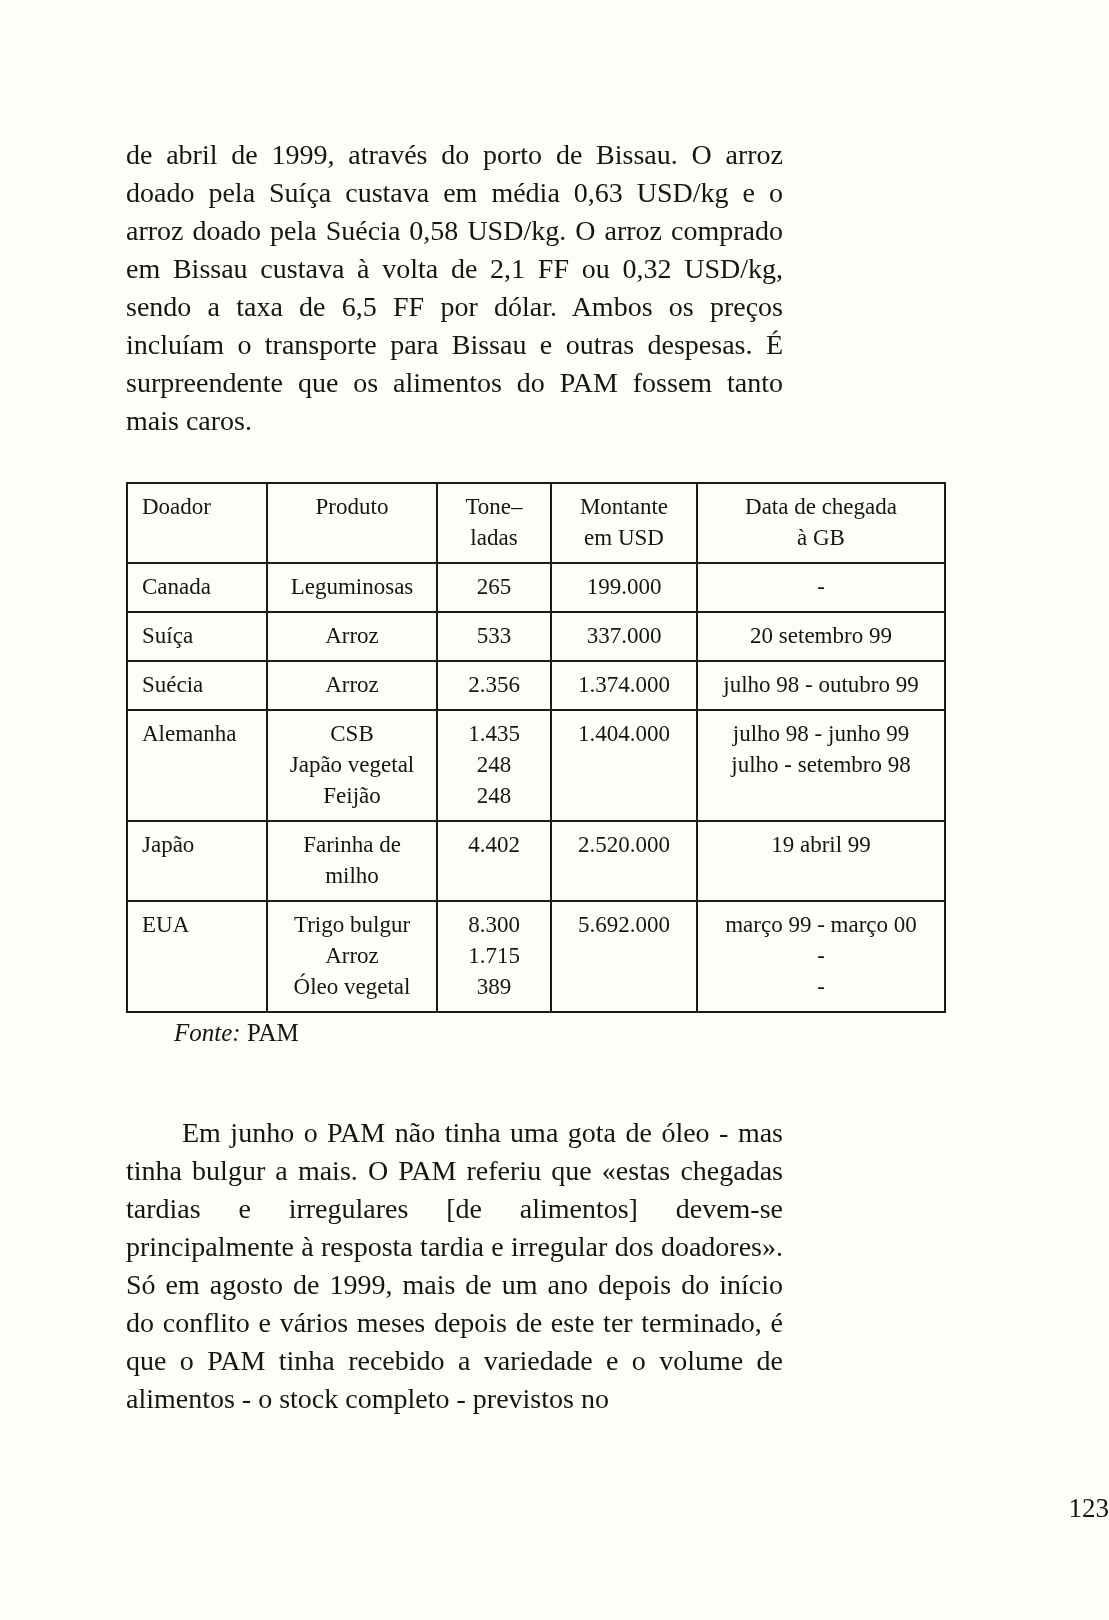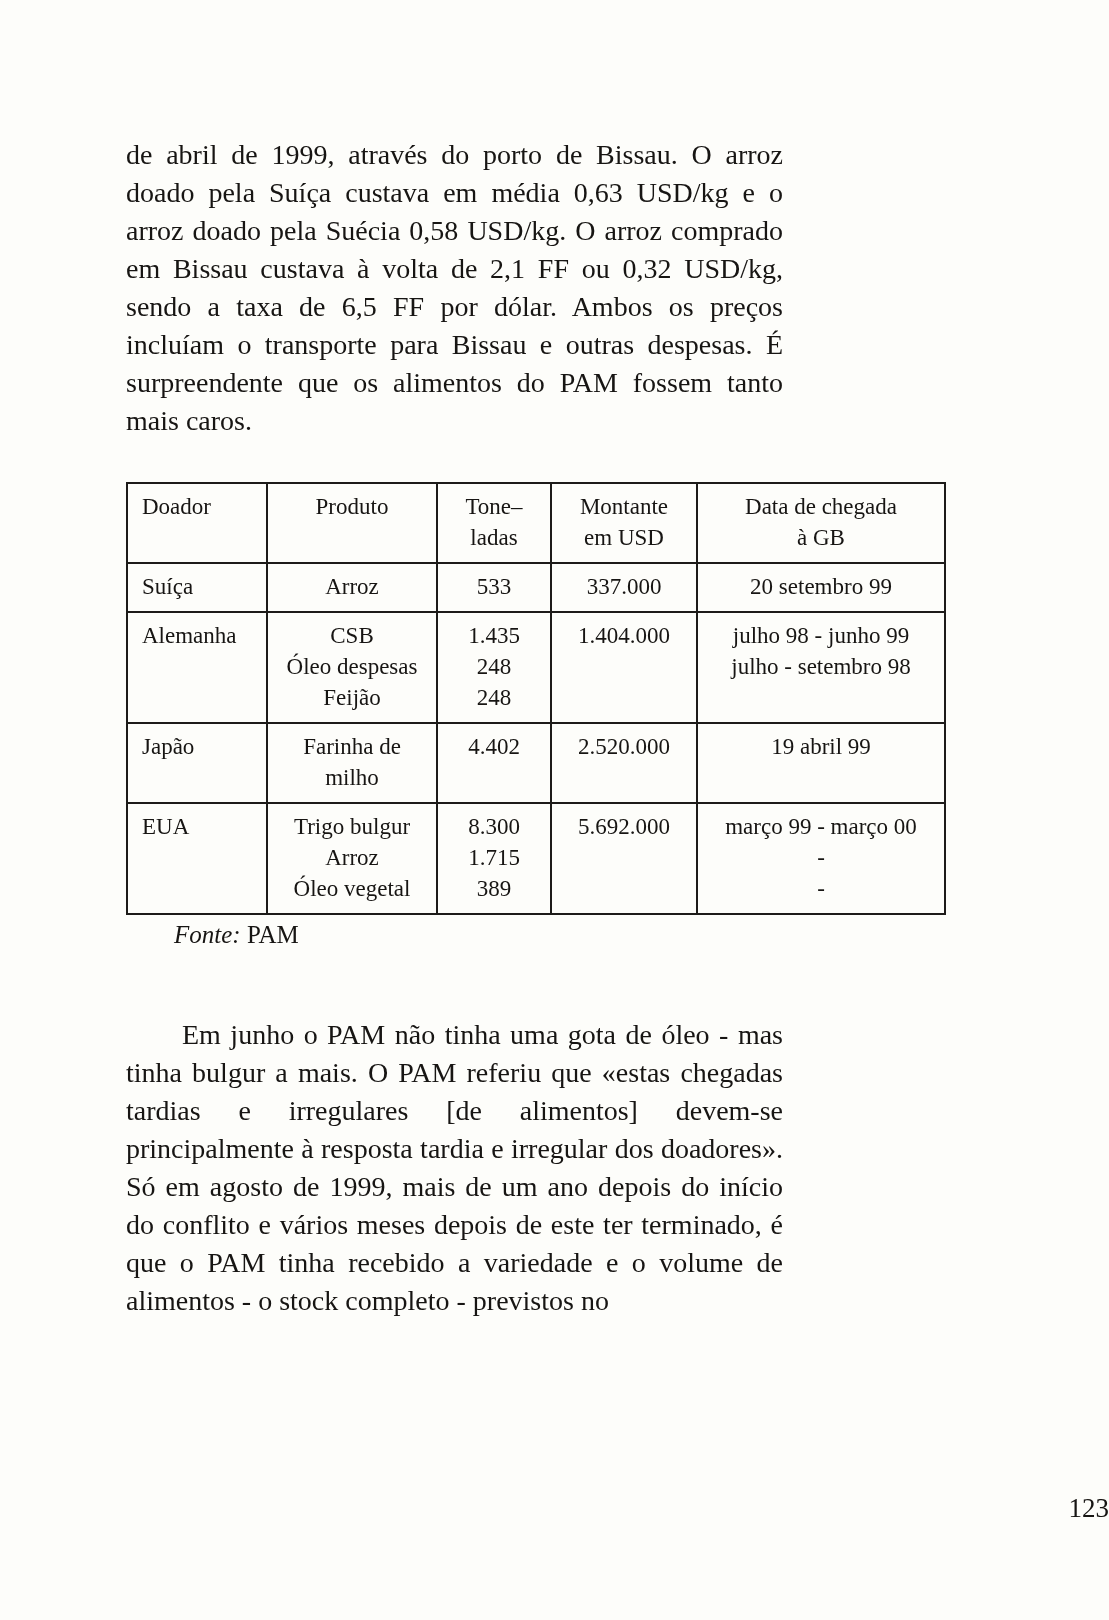--- a/index.html
+++ b/index.html
@@ -108,30 +108,44 @@
           <th>Tone–
 ladas</th>
           <th>Montante
 em USD</th>
           <th>Data de chegada
 à GB</th>
         </tr>
       </thead>
       <tbody>
         <tr>
+          <td class="c-doador">Canada</td>
+          <td>Leguminosas</td>
+          <td>265</td>
+          <td>199.000</td>
+          <td>-</td>
+        </tr>
+        <tr>
           <td class="c-doador">Suíça</td>
           <td>Arroz</td>
           <td>533</td>
           <td>337.000</td>
           <td>20 setembro 99</td>
         </tr>
         <tr>
+          <td class="c-doador">Suécia</td>
+          <td>Arroz</td>
+          <td>2.356</td>
+          <td>1.374.000</td>
+          <td>julho 98 - outubro 99</td>
+        </tr>
+        <tr>
           <td class="c-doador">Alemanha</td>
           <td>CSB
-Óleo despesas
+Japão vegetal
 Feijão</td>
           <td>1.435
 248
 248</td>
           <td>1.404.000</td>
           <td>julho 98 - junho 99
 julho - setembro 98</td>
         </tr>
         <tr>
           <td class="c-doador">Japão</td>

